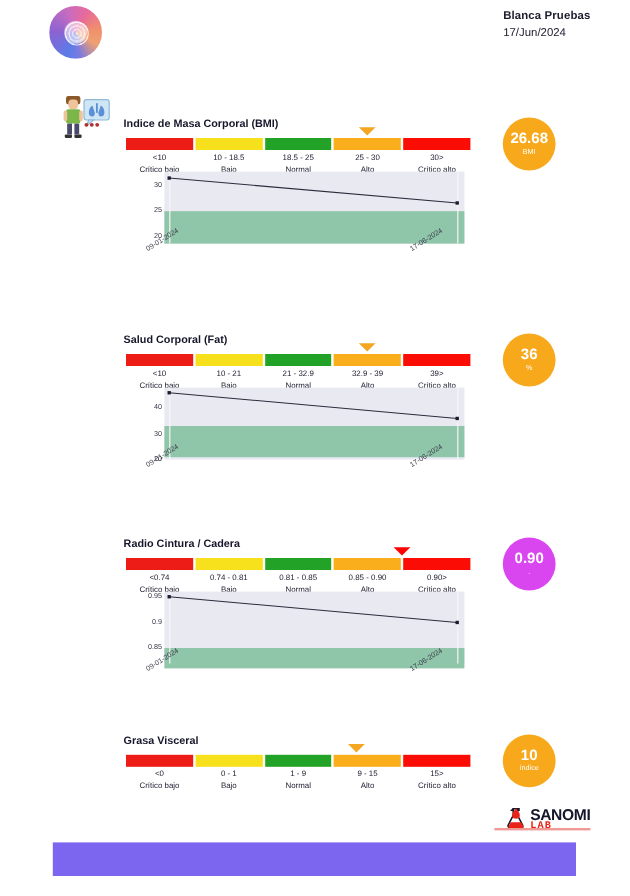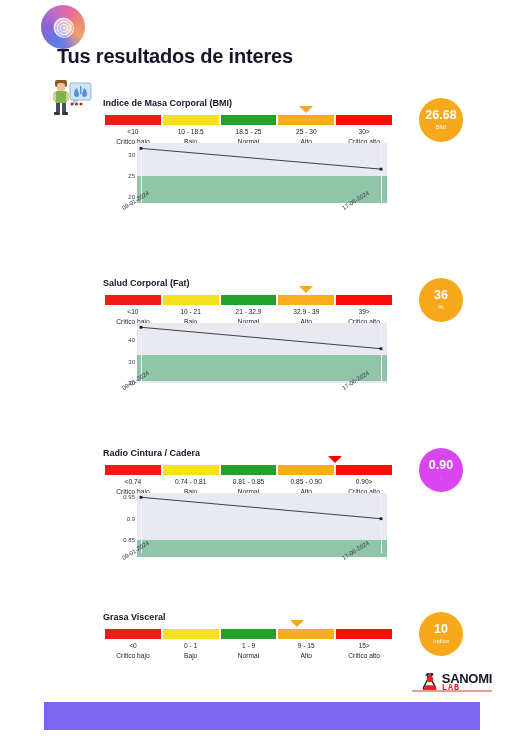--- a/index.html
+++ b/index.html
@@ -105,22 +105,25 @@
   .lab-rule { position: absolute; right: 33px; top: 690px; width: 80px; height: 2px; background: #f09a96; }
   .footer-bar { position: absolute; left: 44px; top: 702px; width: 436px; height: 28px; background: #7C66F0; }
 </style>
 </head>
 <body>
 
 <div class="page">
 
   <div class="brand-logo"></div>
 
-
-  <div class="page-title">Tus resultados de interes</div>
+  <div class="patient">
+    <div class="patient-name">Blanca Pruebas</div>
+    <div class="patient-date">17/Jun/2024</div>
+  </div>
+
 
   <div class="person-icon">
     <svg width="44" height="38" viewBox="0 0 44 38">
       <rect x="7" y="2" width="12" height="7" rx="2" fill="#8a5a2b"></rect>
       <rect x="9" y="5" width="8" height="8" rx="3" fill="#f0c49a"></rect>
       <rect x="7" y="13" width="12" height="12" rx="2" fill="#7ab648"></rect>
       <rect x="5" y="14" width="3" height="9" rx="1.5" fill="#f0c49a"></rect>
       <rect x="18" y="14" width="3" height="9" rx="1.5" fill="#f0c49a"></rect>
       <rect x="8" y="25" width="4" height="9" fill="#4a4a6a"></rect>
       <rect x="14" y="25" width="4" height="9" fill="#4a4a6a"></rect>

